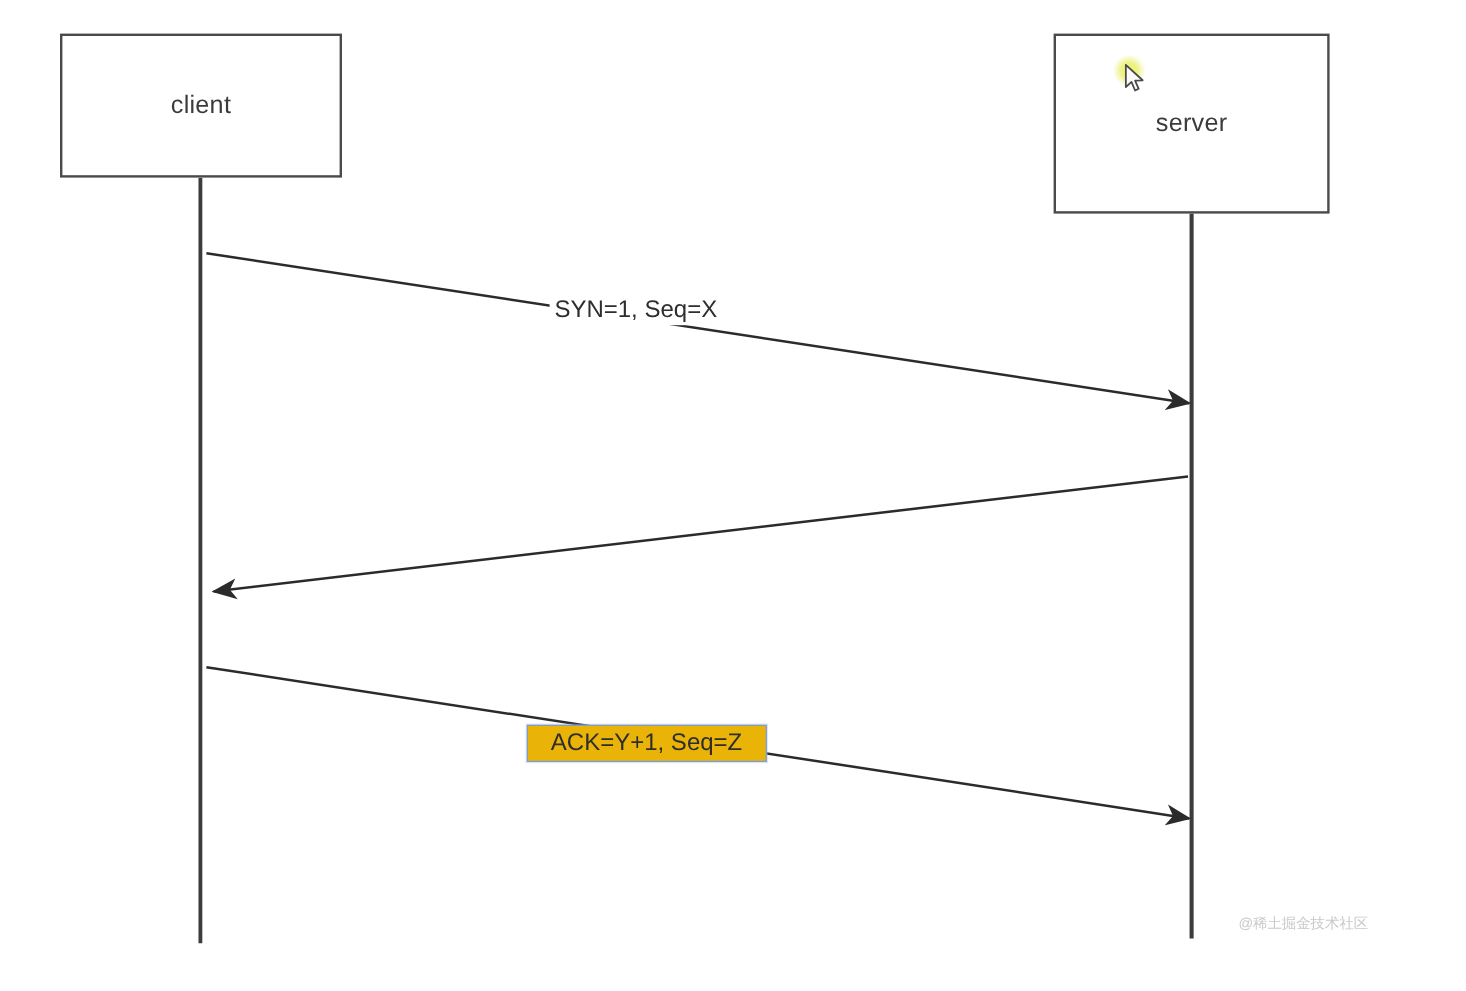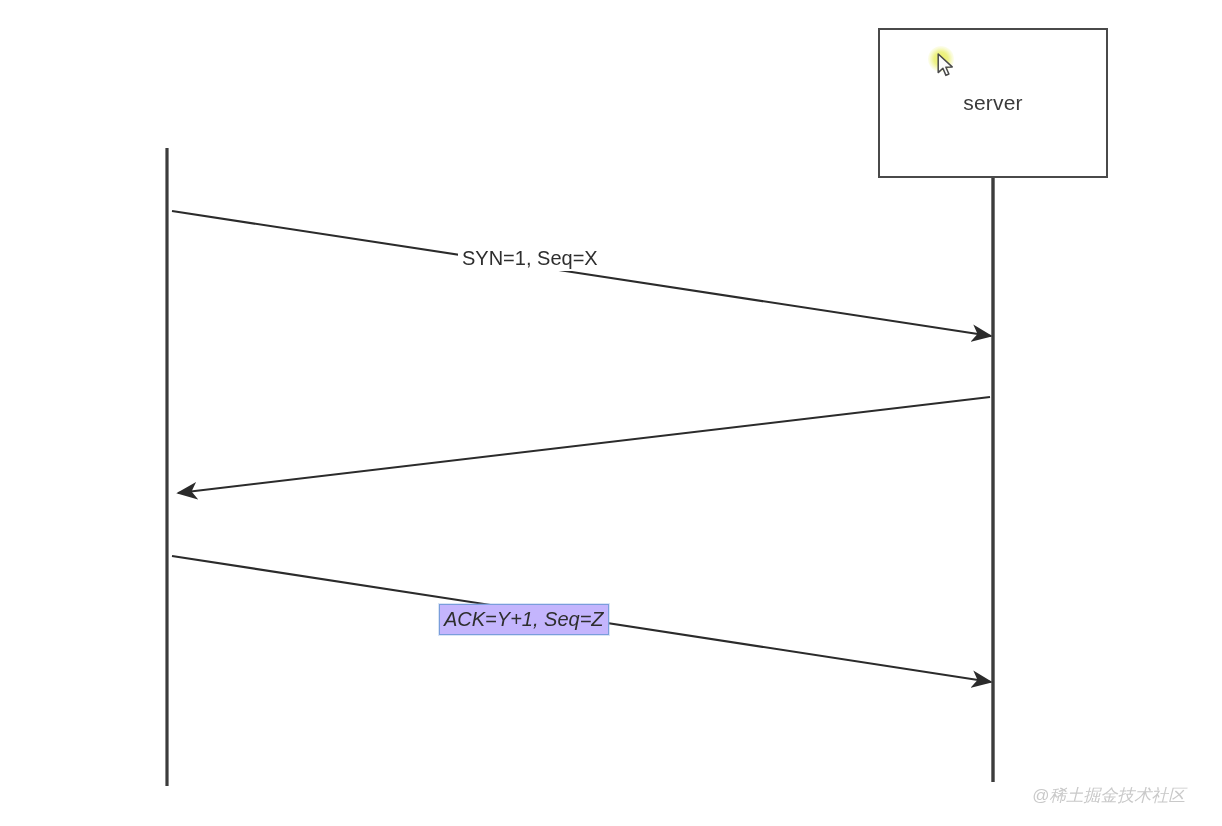--- a/index.html
+++ b/index.html
@@ -58,37 +58,35 @@
   }
   #label-msg-1 { left: 458px; top: 246px; }
   #label-msg-2 { left: 399px; top: 446px; }
 
   
   #label-msg-3 {
     left: 439px;
     top: 604px;
     box-sizing: border-box;
     border: 1px solid #7a9ddb;
-    background: #c4b5fd;
-    padding: 3px 4px;
+    background: #eab308;
+    padding: 3px 19px;
     box-shadow: 0 0 0 1px rgba(150,180,230,0.35);
-    font-style: italic;
   }
 
   
   #watermark {
     position: absolute;
     left: 1032px;
-    top: 784px;
-    font-size: 17px;
+    top: 761px;
+    font-size: 12px;
     color: #c9c9c9;
     white-space: nowrap;
     font-family: "Liberation Sans", "DejaVu Sans", sans-serif;
     user-select: none;
-    font-style: italic;
   }
 
   
   #cursor-wrap {
     position: absolute;
     left: 926px;
     top: 44px;
     width: 46px;
     height: 46px;
     pointer-events: none;
@@ -130,20 +128,23 @@
     <line x1="167" y1="148" x2="167" y2="786" stroke="#3c3c3c" stroke-width="3.2"></line>
     <line x1="993" y1="147" x2="993" y2="782" stroke="#3c3c3c" stroke-width="3.4"></line>
 
     <line x1="172" y1="211" x2="991" y2="336" stroke="#2b2b2b" stroke-width="2.1" marker-end="url(#arrowRight)"></line>
 
     <line x1="990" y1="397" x2="178" y2="493" stroke="#2b2b2b" stroke-width="2.1" marker-end="url(#arrowLeftHead)"></line>
 
     <line x1="172" y1="556" x2="991" y2="682" stroke="#2b2b2b" stroke-width="2.1" marker-end="url(#arrowRight)"></line>
   </svg>
 
+  <div class="participant-box" id="box-client">
+    <span class="participant-label">client</span>
+  </div>
 
   <div class="participant-box" id="box-server">
     <span class="participant-label">server</span>
   </div>
 
   <div class="message-label" id="label-msg-1">SYN=1, Seq=X</div>
 
 
   <div class="message-label" id="label-msg-3">ACK=Y+1, Seq=Z</div>
 

